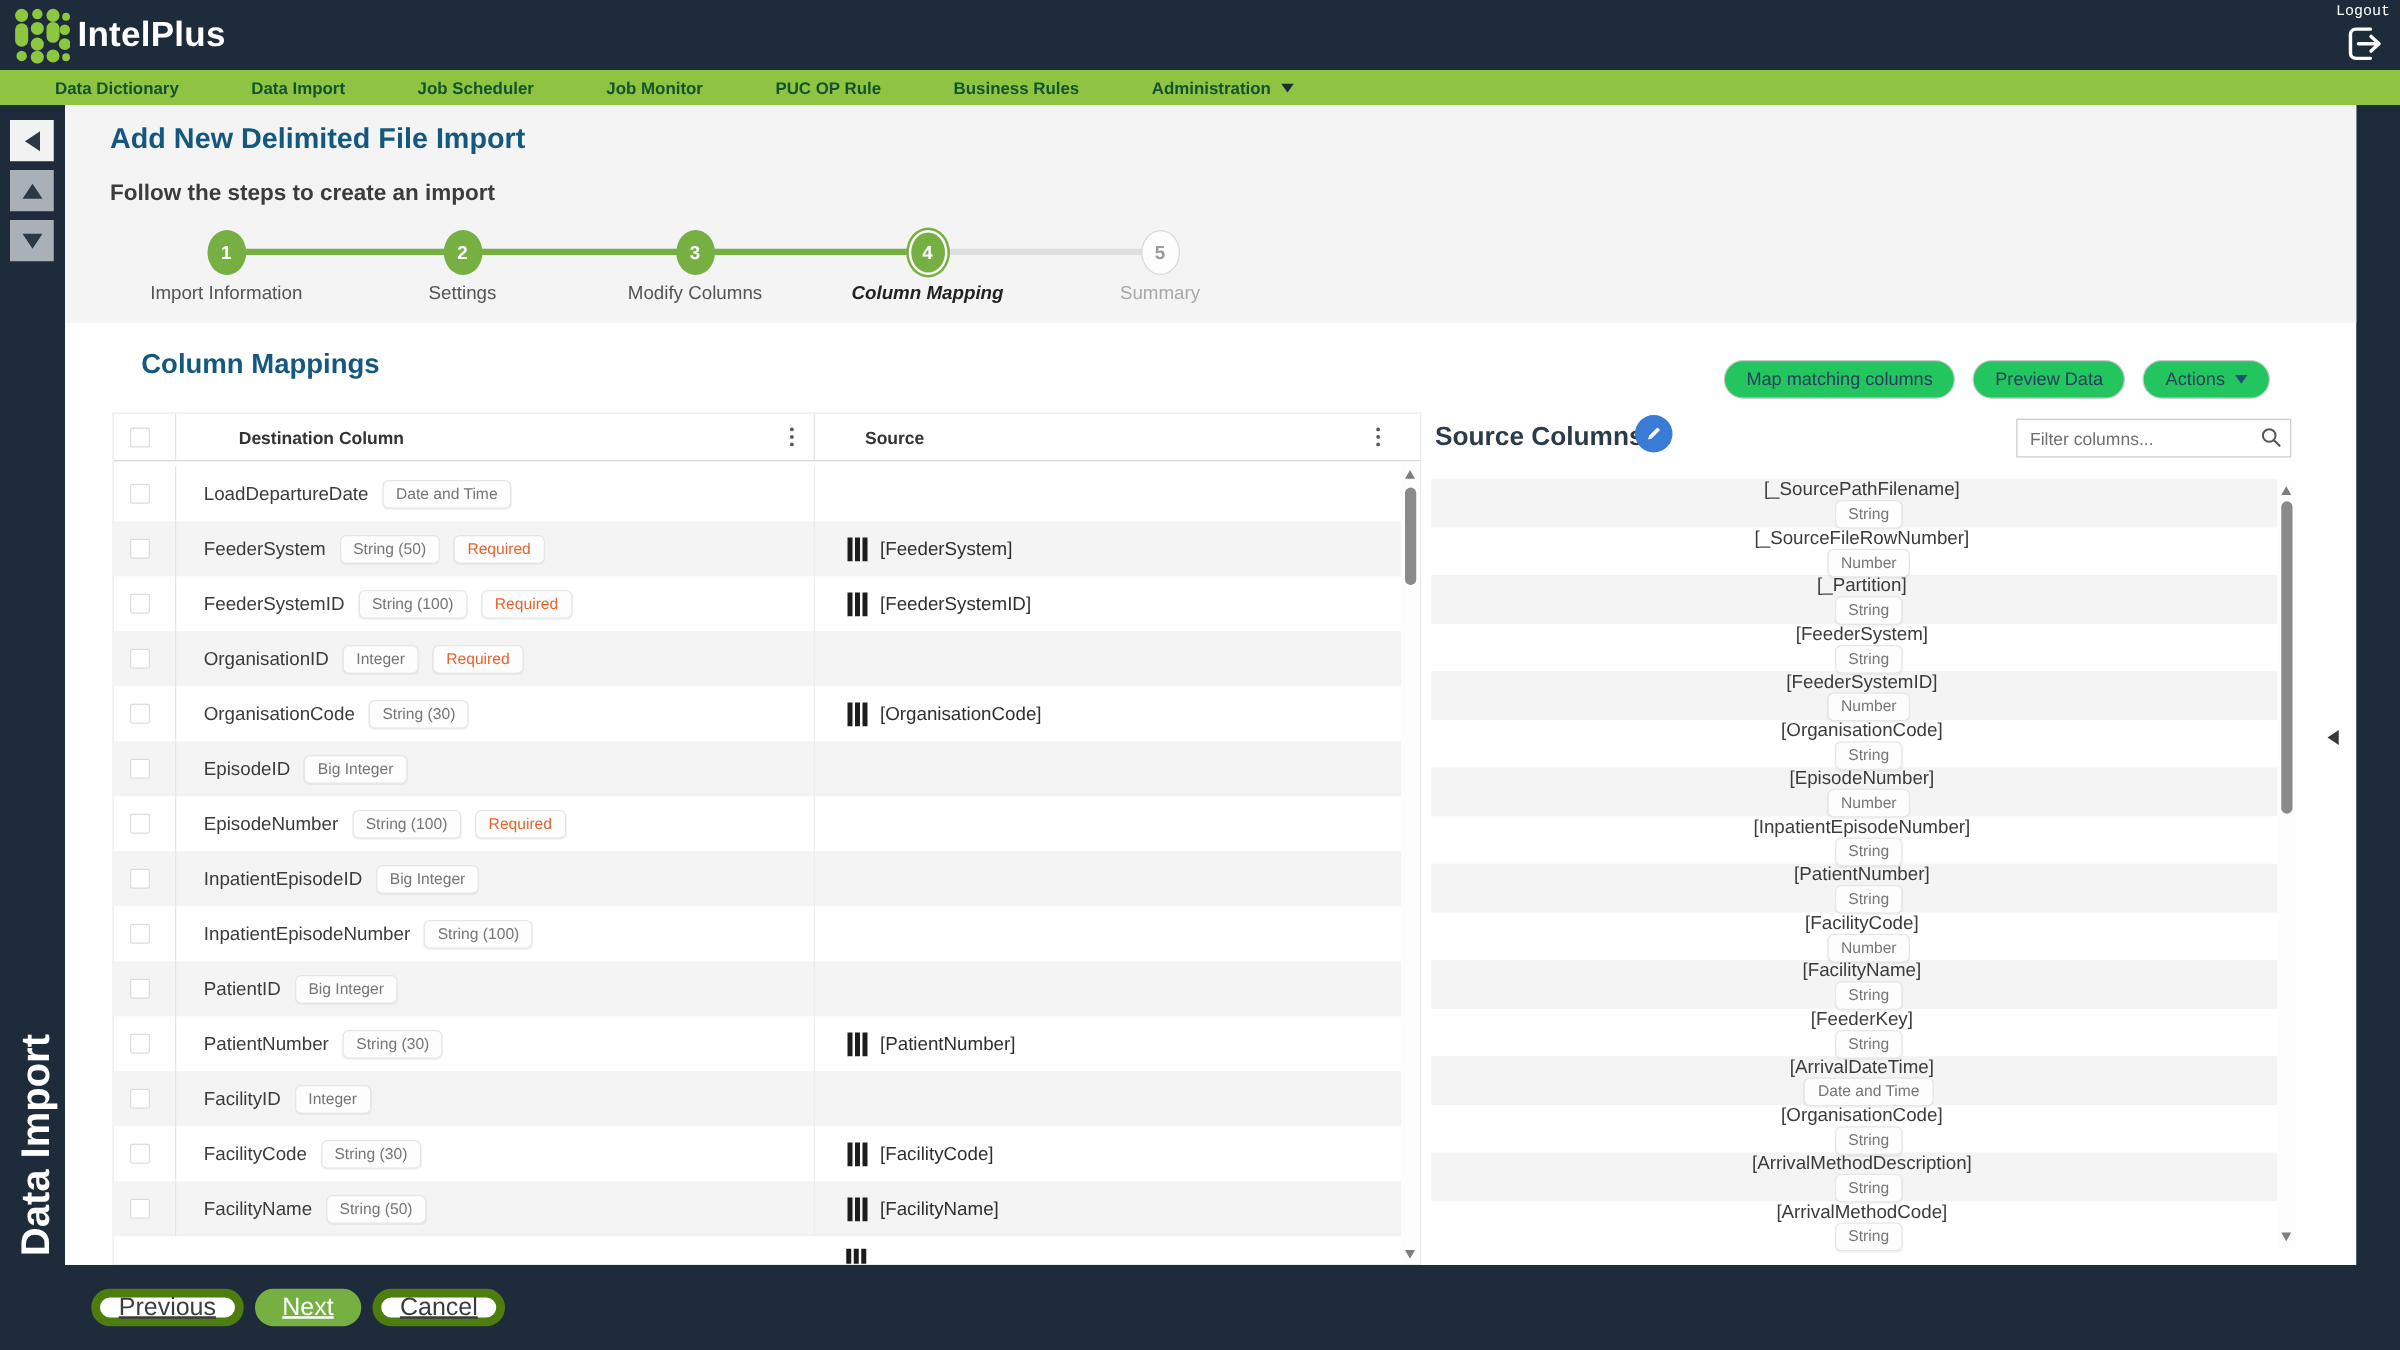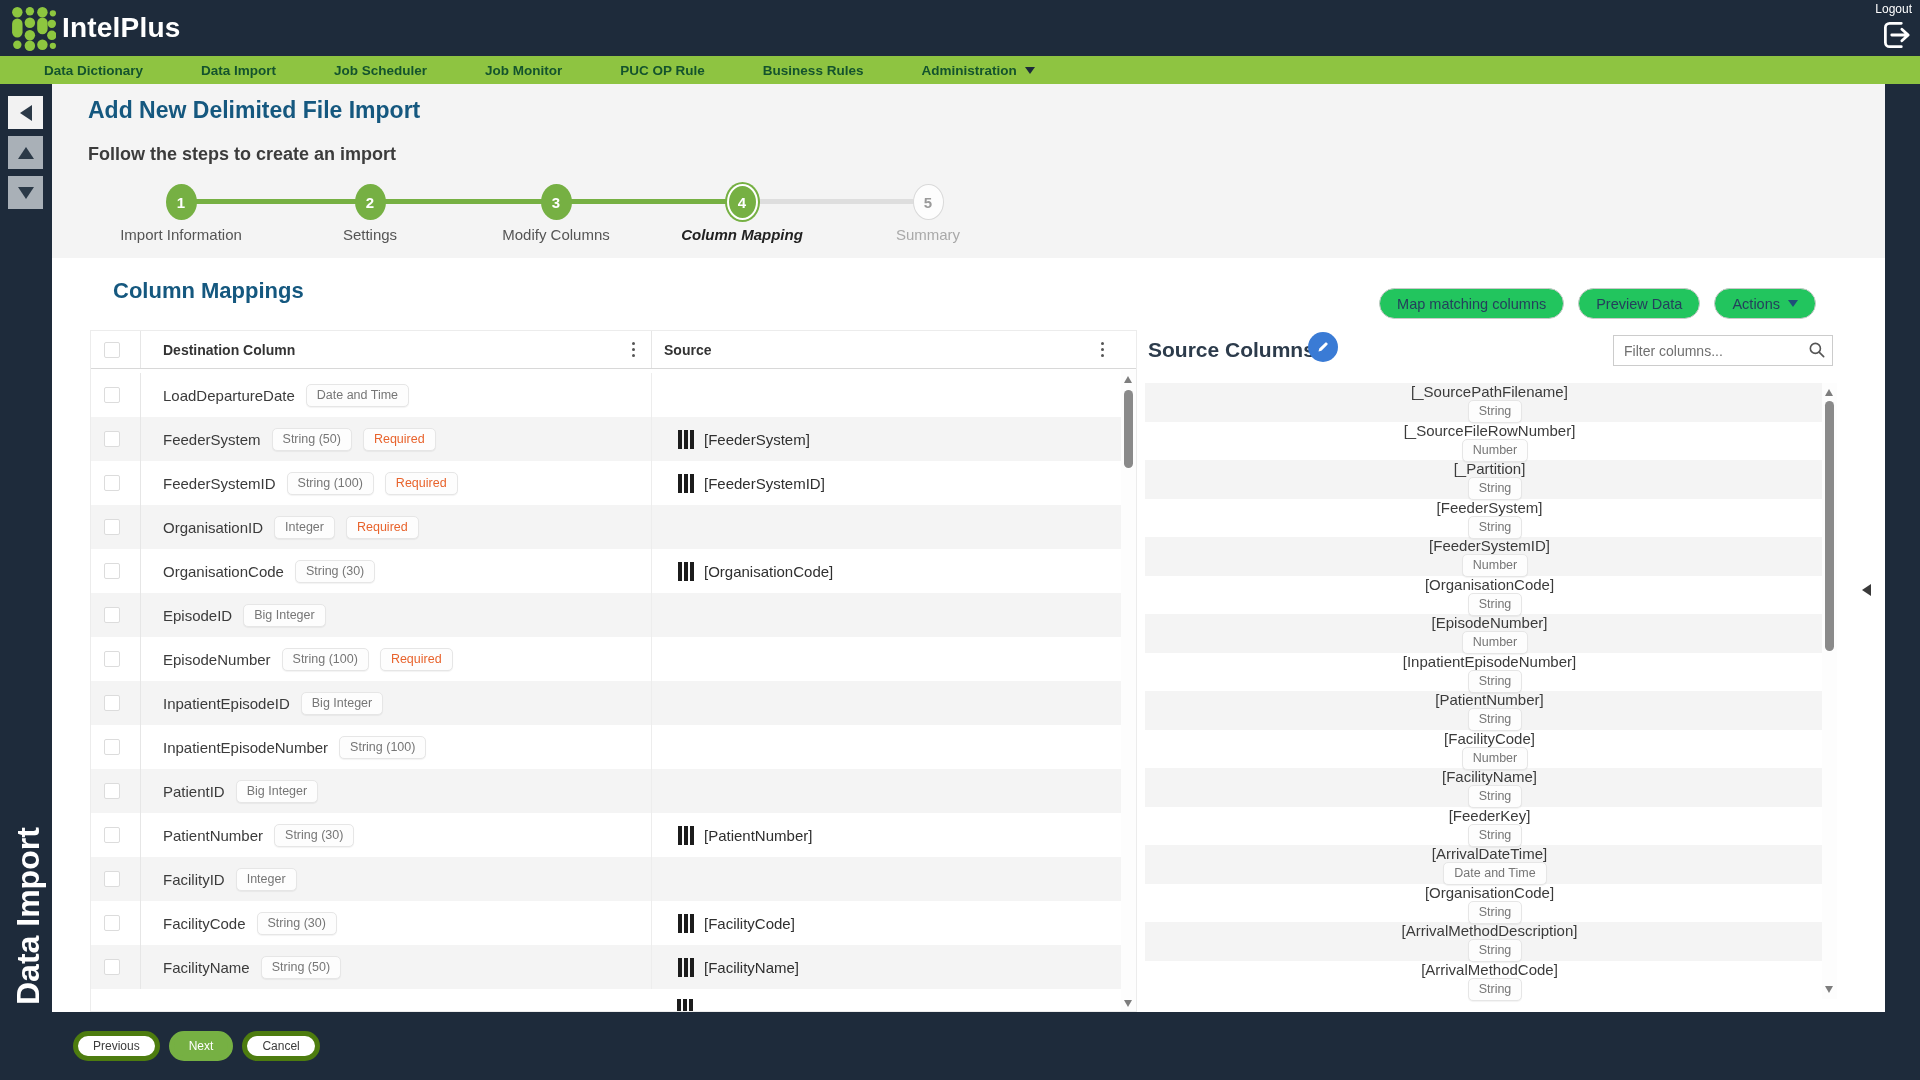--- a/index.html
+++ b/index.html
@@ -4,21 +4,21 @@
 <style>
   * { margin:0; padding:0; box-sizing:border-box; }
   body { font-family:"Liberation Sans", sans-serif; background:#10161f; }
   .page { position:relative; width:1920px; height:1080px; background:#1e2b3b; overflow:hidden; }
 
   
   .topbar { position:absolute; left:0; top:0; width:1920px; height:56px; background:#1e2b3b; }
   .brand { position:absolute; left:10px; top:5px; display:flex; align-items:center; gap:6px; }
   .brand svg { width:46px; height:46px; }
   .brand-name { color:#fff; font-size:28px; font-weight:bold; letter-spacing:0.2px; }
-  .logout-wrap { position:absolute; right:6px; top:2px; text-align:right; }
+  .logout-wrap { position:absolute; right:6px; top:2px; text-align:center;font-family:Liberation Mono, monospace; }
   .logout-label { color:#fff; font-size:12px; display:block; margin-bottom:2px; margin-right:2px; }
   .logout-btn { width:36px; height:34px; display:inline-block; cursor:pointer; }
 
   
   .navbar { position:absolute; left:0; top:56px; width:1920px; height:28px; background:#8ec441; display:flex; align-items:center; padding-left:44px; gap:58px; }
   .nav-item { display:flex; align-items:center; gap:8px; font-size:13.5px; font-weight:bold; color:#14532d; cursor:pointer; white-space:nowrap; }
   .nav-caret { width:0; height:0; border-left:5px solid transparent; border-right:5px solid transparent; border-top:7px solid #1d2b3a; margin-top:1px; }
 
   
   .sidebar { position:absolute; left:0; top:84px; width:52px; height:928px; background:#1e2b3b; }
@@ -58,21 +58,21 @@
   .pill-btn { height:31px; padding:0 17px; border:1px solid #c9c9c9; border-radius:16px; background:#22c55e; color:#24405c; font-size:14.5px; display:flex; align-items:center; gap:8px; cursor:pointer; white-space:nowrap; }
   .actions-caret { width:0;height:0;border-left:5px solid transparent;border-right:5px solid transparent;border-top:7px solid #1f4e79; }
 
   
   .mtable { position:absolute; left:38px; top:72px; width:1047px; height:682px; background:#fff; border:1px solid #ececec; overflow:hidden; }
   .t-header { display:flex; height:38px; align-items:center; border-bottom:1px solid #d8d8d8; background:#fff; }
   .c-check { width:50px; flex:none; display:flex; align-items:center; border-right:1px solid #e6e6e6; height:100%; }
   .checkbox { width:16px; height:16px; border:1px solid #dcdcdc; background:#fff; border-radius:2px; margin-left:13px; cursor:pointer; }
   .c-dest { width:510px; flex:none; display:flex; align-items:center; justify-content:space-between; padding-left:22px; padding-right:12px; height:100%; }
   .c-source { flex:1; display:flex; align-items:center; justify-content:space-between; padding-left:12px; padding-right:28px; border-left:1px solid #e6e6e6; height:100%; }
-  .h-label { font-size:14px; font-weight:bold; color:#333; }
+  .h-label { font-size:14px; font-weight:bold; color:#333;margin-left:28px; }
   .vdots { display:inline-flex; flex-direction:column; align-items:center; cursor:pointer; padding:2px 4px; }
   .vdots i { width:3px; height:3px; border-radius:50%; background:#555; margin:1.6px 0; }
   .t-body { padding-top:4px; margin-right:15px; }
   .m-row { display:flex; height:44px; align-items:center; }
   .m-row:nth-of-type(even) { background:#f4f4f4; }
   .m-row .c-dest { justify-content:flex-start; }
   .m-row .c-source { justify-content:flex-start; padding-left:26px; border-left:1px solid #ededed; }
   .col-name { font-size:15px; color:#3b3b3b; }
   .badge { display:inline-block; margin-left:11px; padding:3px 10px 4px; border:1px solid #e6e6e6; border-radius:5px; background:#fdfdfd; color:#767676; font-size:12.5px; box-shadow:0 1px 1px rgba(0,0,0,0.05); white-space:nowrap; }
   .badge.required { color:#e8632c; }
@@ -99,21 +99,21 @@
   .search-icon { position:absolute; right:7px; top:6px; cursor:pointer; }
   .s-list { position:absolute; left:1093px; top:125px; width:677px; }
   .s-row { display:flex; height:38.5px; align-items:center; padding-left:12px; cursor:grab;flex-direction:column; }
   .s-row:nth-of-type(odd) { background:#f4f4f4; }
   .s-scroll { position:absolute; left:1770px; top:125px; width:15px; height:616px; background:#fdfdfd; }
   .s-scroll .sb-thumb { top:18px; height:250px; }
   .collapse-arrow { position:absolute; left:1810px; top:326px; width:0; height:0; border-top:6px solid transparent; border-bottom:6px solid transparent; border-right:9px solid #3a3a3a; cursor:pointer; }
 
   
   .footer-bar { position:absolute; left:52px; top:1012px; width:1868px; height:68px; background:#1e2b3b; display:flex; align-items:center; padding-left:21px; gap:9px; }
-  .f-btn { height:30px; padding:0 15px; border-radius:15px; border:5px solid #4d7c0f; background:#fff; color:#3c3c3c; font-size:12px; display:flex; align-items:center; cursor:pointer; font-family:"Liberation Sans", sans-serif; }
+  .f-btn { height:30px; padding:0 15px; border-radius:15px; border:7px solid #4d7c0f; background:#fff; color:#3c3c3c; font-size:20px; display:flex; align-items:center; cursor:pointer; font-family:"Liberation Sans", sans-serif;text-decoration:underline; }
   .f-btn.green { background:#76b043; border-color:#76b043; color:#fff; }
 </style>
 </head>
 <body>
 
 <div class="page">
 
   <div class="topbar">
     <div class="brand">
       <svg viewBox="0 0 44 44">

